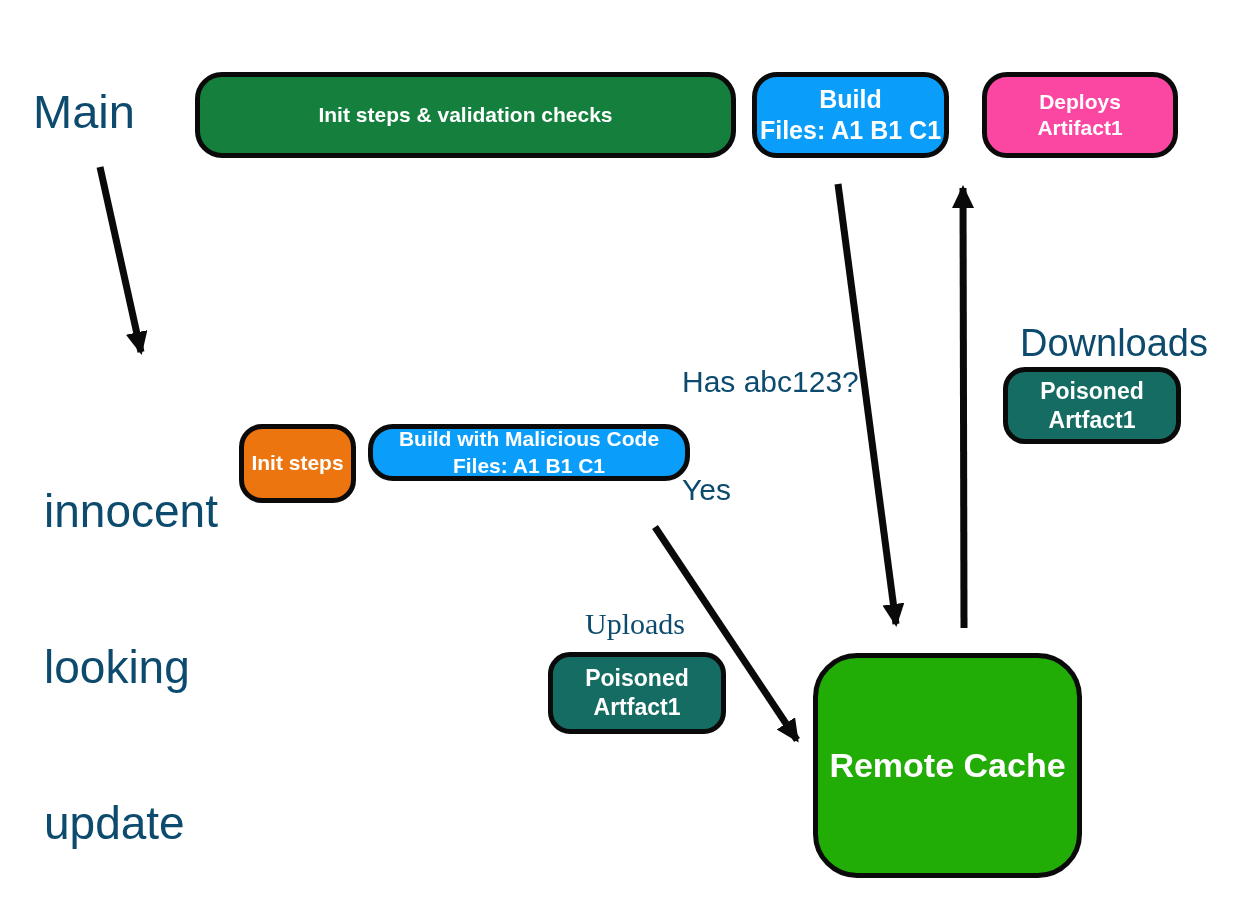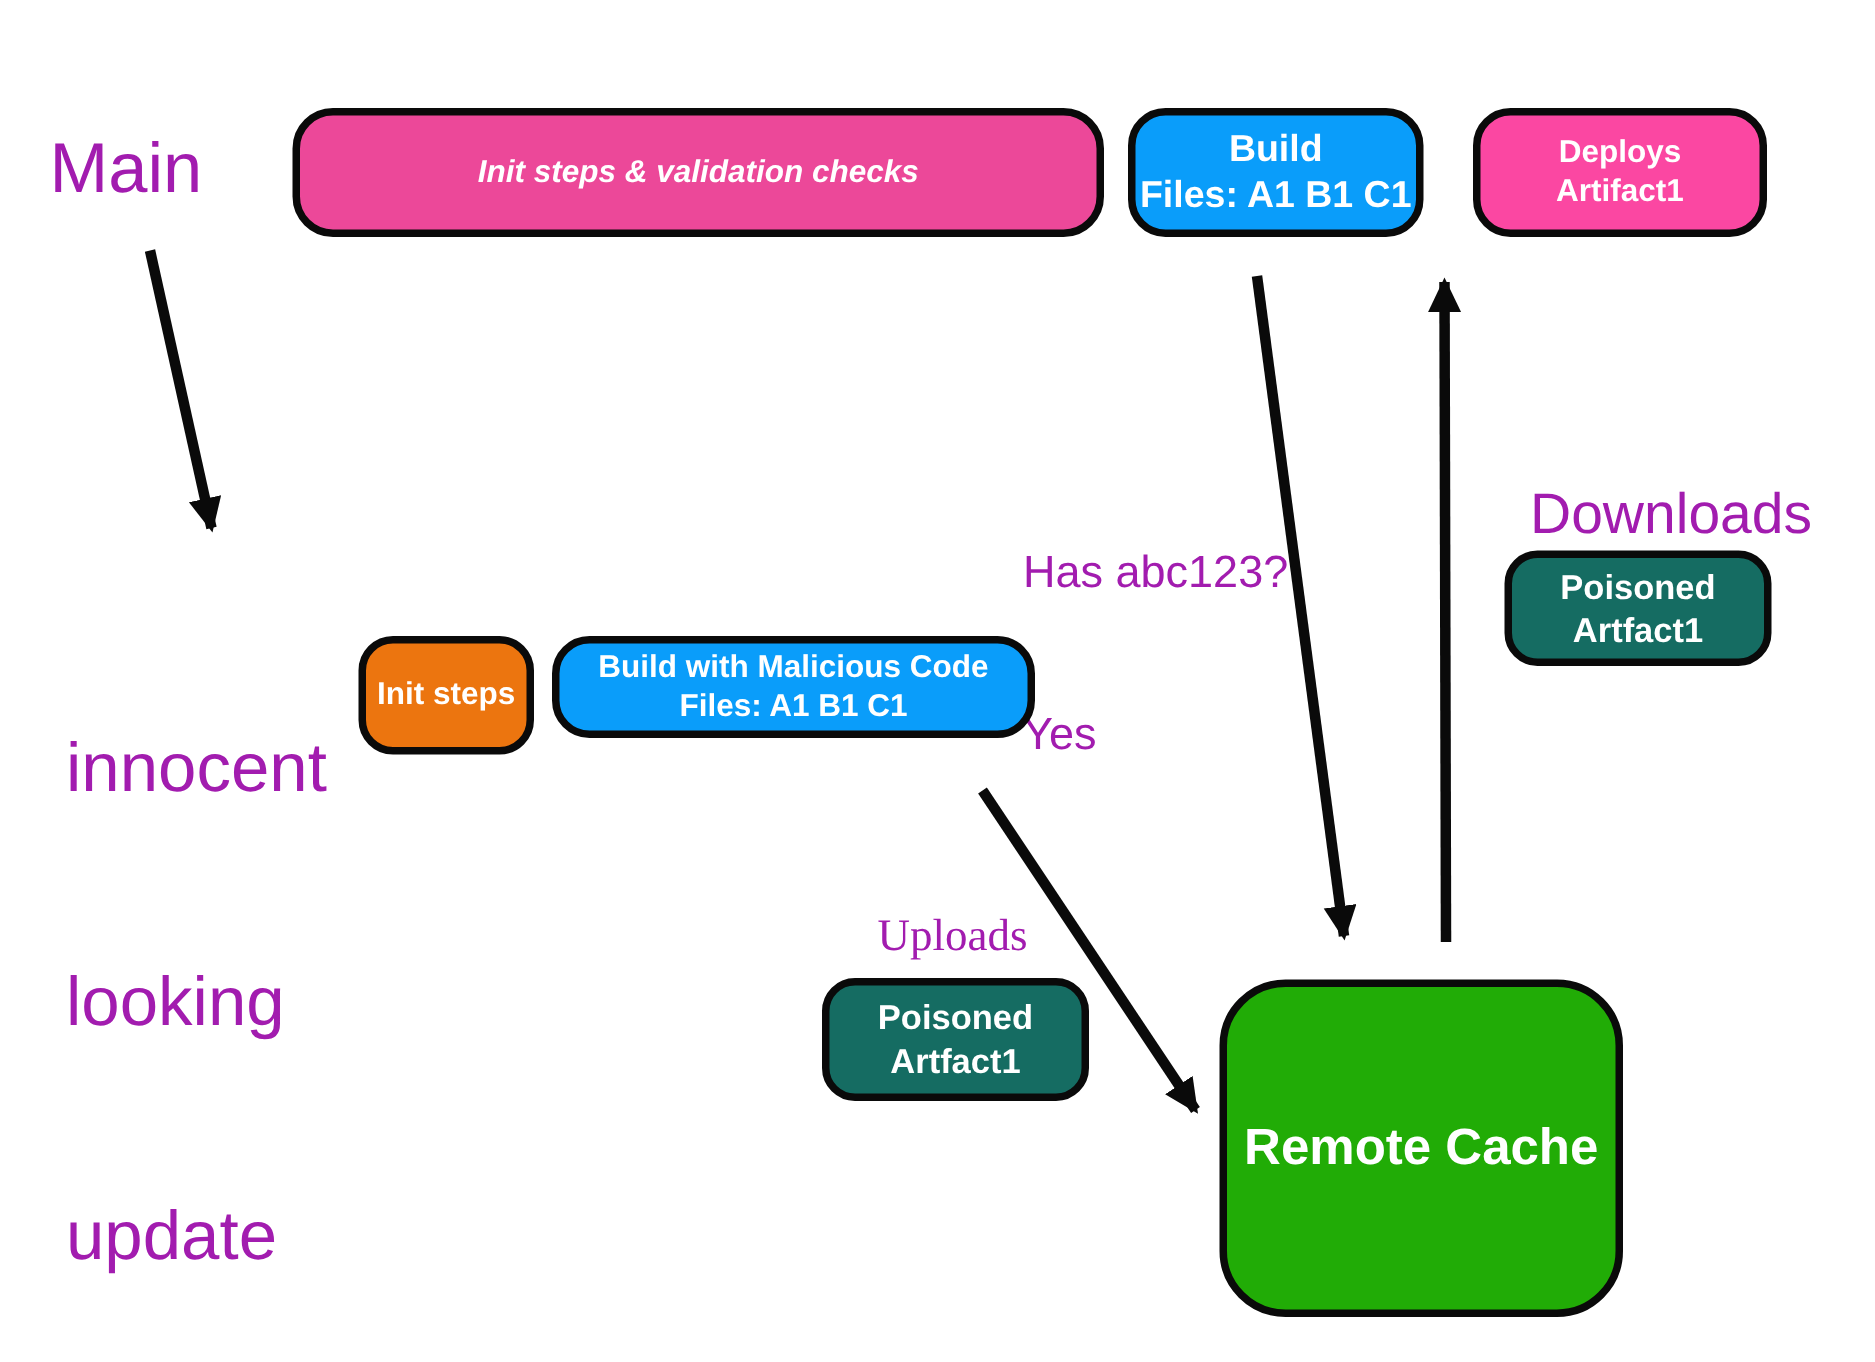--- a/index.html
+++ b/index.html
@@ -19,33 +19,33 @@
     justify-content:center;
     align-items:center;
     color:#ffffff;
     font-weight:bold;
     text-align:center;
     line-height:1.25;
     white-space:pre;
   }
   .free-label{
     position:absolute;
-    color:#a21caf;
+    color:#0c4a6e;
     white-space:pre;
   }
   #arrow-layer{position:absolute;left:0;top:0;width:1250px;height:908px;pointer-events:none;}
   #arrow-layer line{stroke:#0a0a0a;stroke-width:7;}
   #arrow-layer polygon{fill:#0a0a0a;}
 
   
   #node-init-validation{left:195px;top:72px;width:541px;height:86px;border-radius:27px;font-size:21px;}
   #node-build-main{left:752px;top:72px;width:197px;height:86px;border-radius:25px;font-size:25px;}
   #node-deploy{left:982px;top:72px;width:196px;height:86px;border-radius:25px;font-size:21px;justify-content:center;}
   #node-init-steps{left:239px;top:424px;width:117px;height:79px;border-radius:23px;font-size:21px;}
-  #node-build-malicious{left:368px;top:424px;width:322px;height:68px;border-radius:25px;font-size:21px;}
+  #node-build-malicious{left:368px;top:424px;width:322px;height:57px;border-radius:25px;font-size:21px;}
   #node-poisoned-download{left:1003px;top:367px;width:178px;height:77px;border-radius:22px;font-size:23px;}
   #node-poisoned-upload{left:548px;top:652px;width:178px;height:82px;border-radius:22px;font-size:23px;}
   #node-remote-cache{left:813px;top:653px;width:269px;height:225px;border-radius:44px;font-size:34px;}
 
   
   #label-main{left:33px;top:86px;font-size:47px;line-height:1.1;}
   #label-innocent{left:44px;top:381px;font-size:46px;line-height:52px;}
   #label-has-hash{left:682px;top:292px;font-size:30px;line-height:36px;}
   #label-downloads{left:1020px;top:322px;font-size:38px;}
   #label-uploads{left:585px;top:607px;font-size:30px;font-family:Liberation Serif, serif;}
@@ -77,21 +77,21 @@
 
   <div class="free-label" id="label-has-hash">
     <div>Has abc123?</div>
     <div>Yes</div>
   </div>
 
   <div class="free-label" id="label-downloads">Downloads</div>
 
   <div class="free-label" id="label-uploads">Uploads</div>
 
-  <div class="node" id="node-init-validation" style="background-color: #ec4899; font-style: italic;">
+  <div class="node" id="node-init-validation" style="background-color: #15803d;">
     <span>Init steps &amp; validation checks</span>
   </div>
 
   <div class="node" id="node-build-main" style="background-color: rgb(10, 157, 250);">
     <span>Build</span>
     <span>Files: A1 B1 C1</span>
   </div>
 
   <div class="node" id="node-deploy" style="background-color: rgb(251, 71, 162);">
     <span>Deploys</span>

